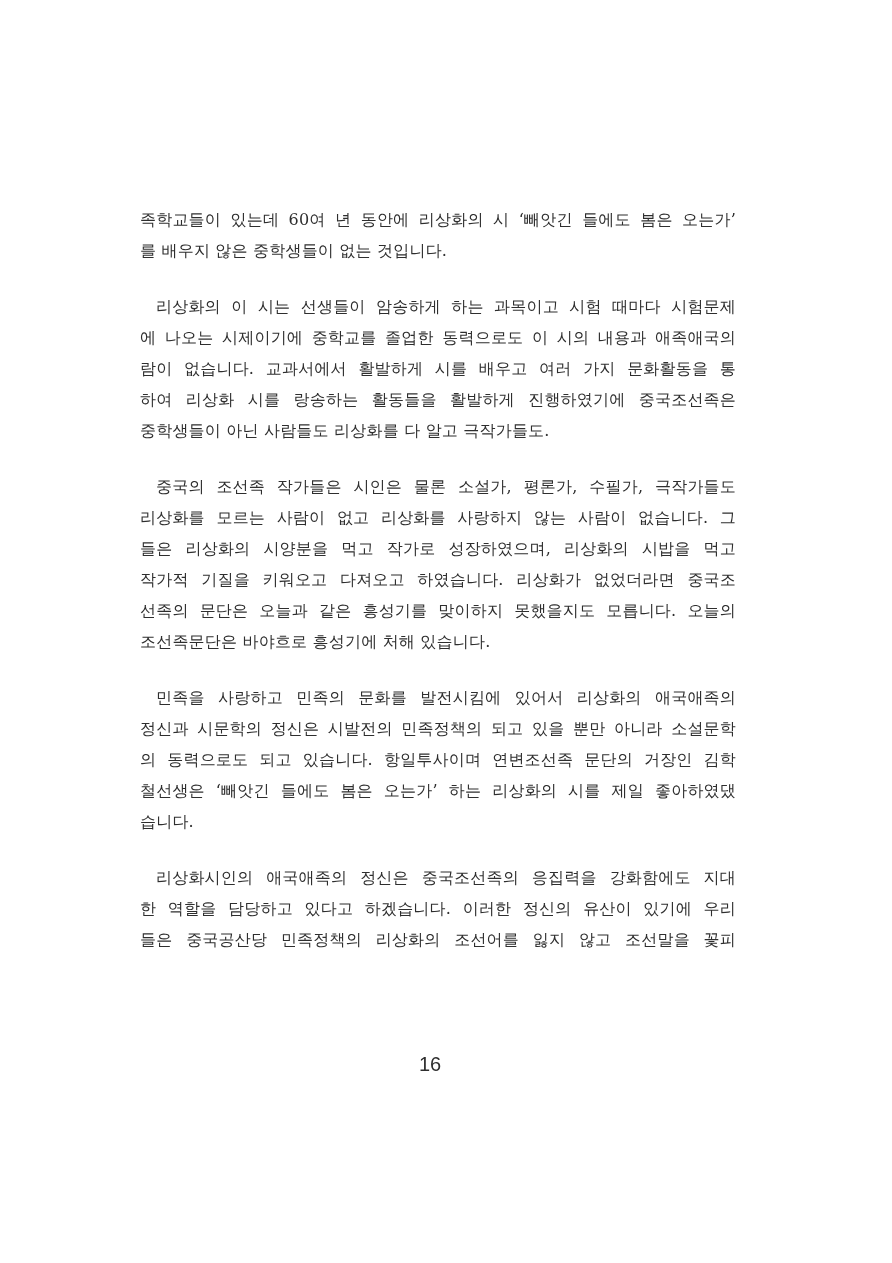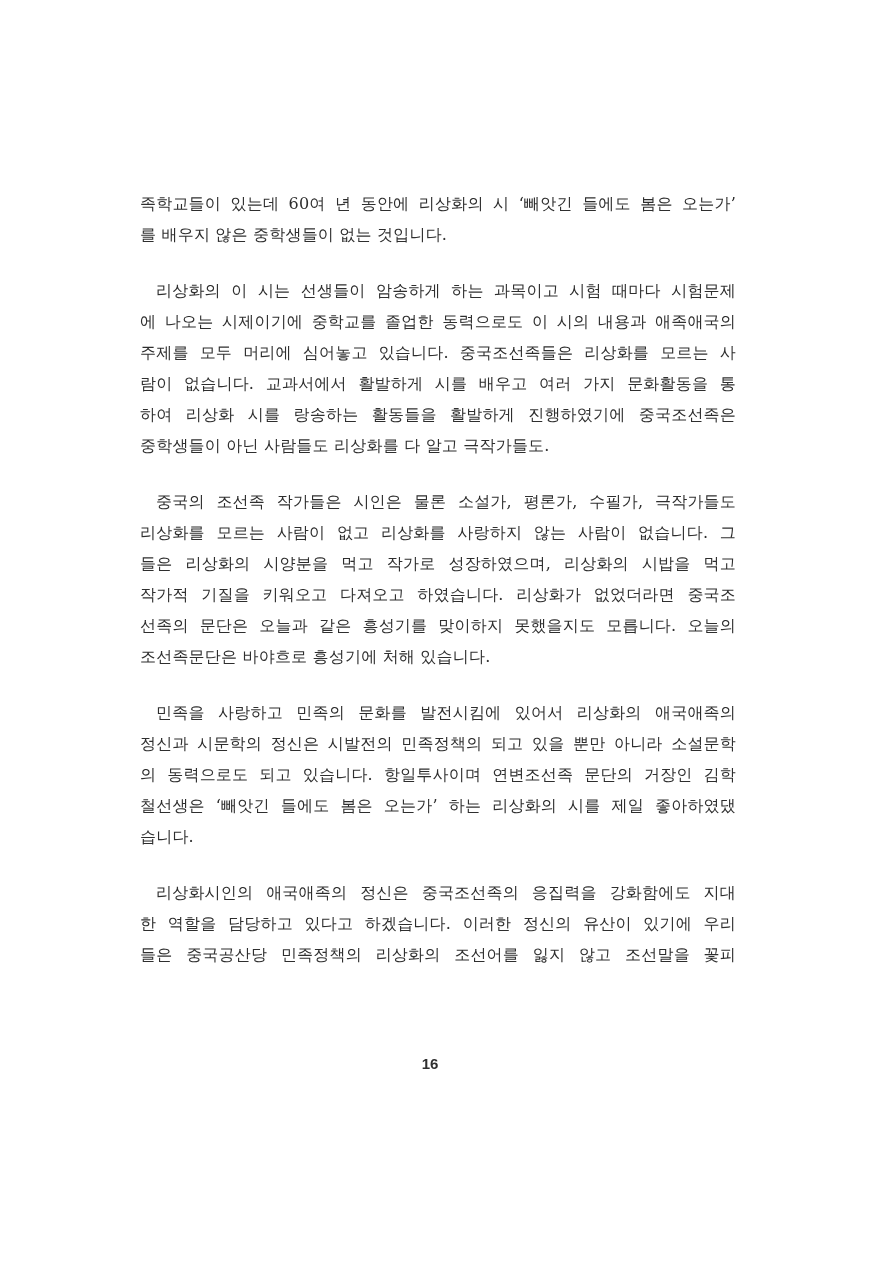--- a/index.html
+++ b/index.html
@@ -16,21 +16,21 @@
     color: #2e2e2e;
   }
   .page {
     position: absolute;
     inset: 0;
     background: #ffffff;
   }
   .text-block {
     position: absolute;
     left: 140px;
-    top: 188px;
+    top: 204px;
     width: 596px;
     font-size: 16px;
     line-height: 31px;
     letter-spacing: 0.2px;
   }
   .paragraph {
     margin: 0 0 25px 0;
   }
   .text-line {
     text-align: justify;
@@ -44,39 +44,37 @@
   .text-line.indent {
     text-indent: 16px;
   }
   .page-number {
     position: absolute;
     top: 1054px;
     left: 140px;
     width: 580px;
     text-align: center;
     font-family: "Liberation Sans", "DejaVu Sans", sans-serif;
-    font-size: 15px;
+    font-size: 20px;
     line-height: 20px;
     color: #2f2f2f;
-    font-weight: bold;
   }
 </style>
 </head>
 <body>
 
 <div class="page">
   <div class="text-block">
       <div class="paragraph">
         <div class="text-line">족학교들이 있는데 60여 년 동안에 리상화의 시 ‘빼앗긴 들에도 봄은 오는가’</div>
         <div class="text-line last">를 배우지 않은 중학생들이 없는 것입니다.</div>
       </div>
       <div class="paragraph">
         <div class="text-line indent">리상화의 이 시는 선생들이 암송하게 하는 과목이고 시험 때마다 시험문제</div>
         <div class="text-line">에 나오는 시제이기에 중학교를 졸업한 동력으로도 이 시의 내용과 애족애국의</div>
-        <div class="text-line">주제를 모두 머리에 심어놓고 있습니다. 중국조선족들은 리상화를 모르는 사</div>
         <div class="text-line">람이 없습니다. 교과서에서 활발하게 시를 배우고 여러 가지 문화활동을 통</div>
         <div class="text-line">하여 리상화 시를 랑송하는 활동들을 활발하게 진행하였기에 중국조선족은</div>
         <div class="text-line last">중학생들이 아닌 사람들도 리상화를 다 알고 극작가들도.</div>
       </div>
       <div class="paragraph">
         <div class="text-line indent">중국의 조선족 작가들은 시인은 물론 소설가, 평론가, 수필가, 극작가들도</div>
         <div class="text-line">리상화를 모르는 사람이 없고 리상화를 사랑하지 않는 사람이 없습니다. 그</div>
         <div class="text-line">들은 리상화의 시양분을 먹고 작가로 성장하였으며, 리상화의 시밥을 먹고</div>
         <div class="text-line">작가적 기질을 키워오고 다져오고 하였습니다. 리상화가 없었더라면 중국조</div>
         <div class="text-line">선족의 문단은 오늘과 같은 흥성기를 맞이하지 못했을지도 모릅니다. 오늘의</div>

